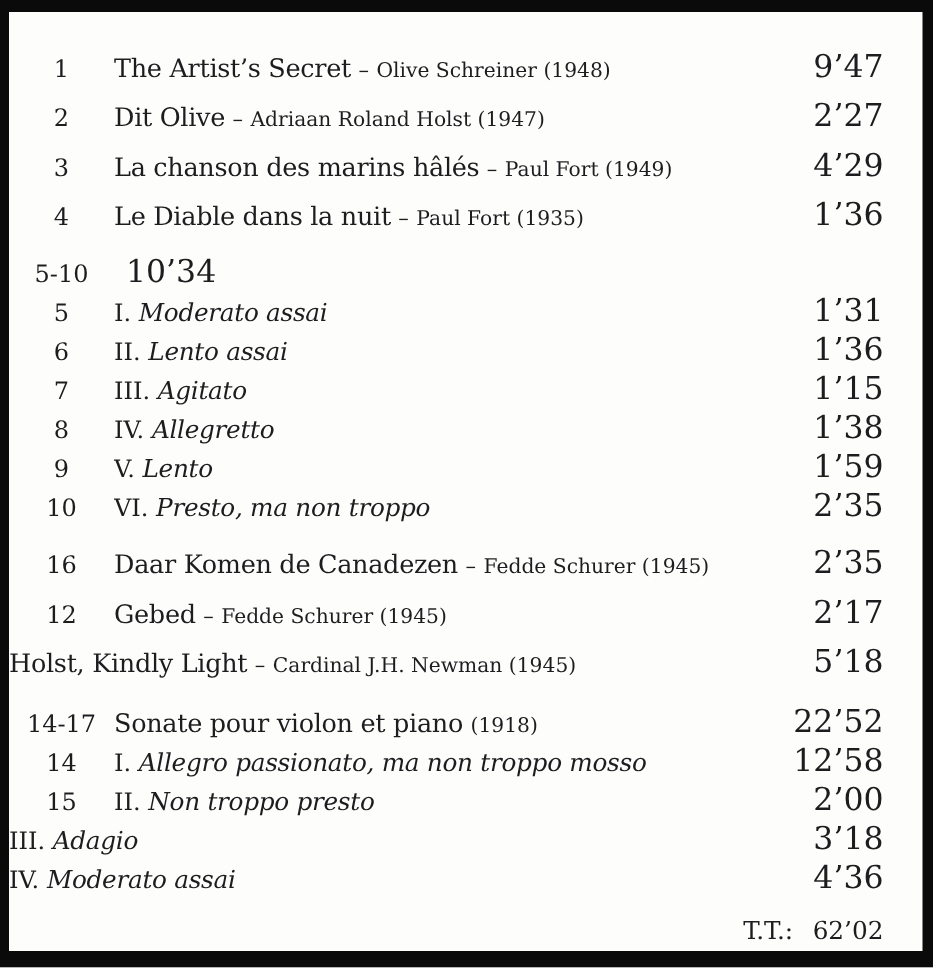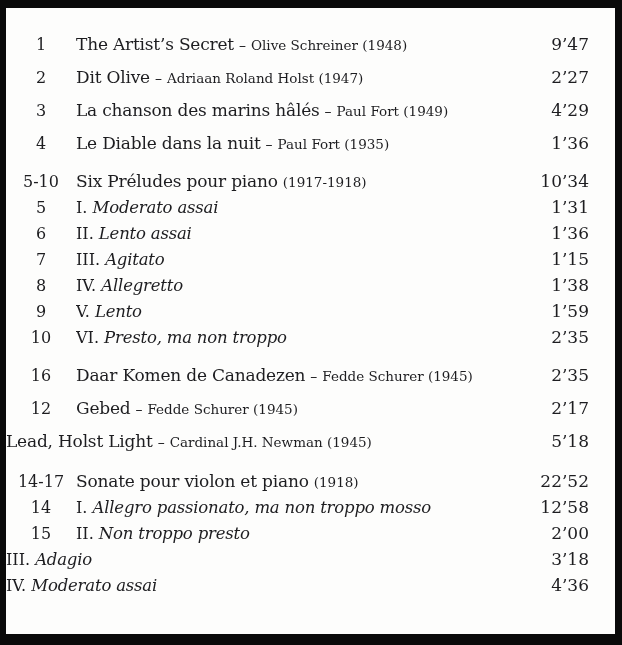--- a/index.html
+++ b/index.html
@@ -17,21 +17,21 @@
   .row.track{height:33px;line-height:33px;}
   .row.sub{height:26px;line-height:26px;}
   .num{flex:none;width:70px;text-align:center;font-size:16px;}
   .title-cell{flex:1;overflow:hidden;}
   .title{font-size:17px;letter-spacing:-0.2px;}
   .sep{font-size:14px;margin:0 5px;}
   .credit{font-size:13.5px;}
   .year{font-size:13.5px;margin-left:5px;}
   .roman{font-size:16px;}
   .mname{font-size:16.5px;font-style:italic;letter-spacing:-0.2px;margin-top:16px;}
-  .dur{flex:none;margin-left:8px;font-size:17px;text-align:right;}
+  .dur{flex:none;margin-left:8px;font-size:21px;text-align:right;}
   .gap8{height:8px}.gap9{height:9px}.gap10{height:10px}
   .total-row{height:26px;line-height:26px;display:flex;justify-content:flex-end;align-items:baseline;}
   .total-label{font-size:16.5px;margin-right:13px;}
   .total-value{font-size:16.5px;}
 </style>
 </head>
 <body>
 
 <div class="page">
   <div class="content">
@@ -57,21 +57,20 @@
     <div class="row track">
       <span class="num">4</span>
       <span class="title-cell"><span class="title">Le Diable dans la nuit</span><span class="sep">–</span><span class="credit">Paul Fort (1935)</span></span>
       <span class="dur">1’36</span>
     </div>
 
     <div class="gap8"></div>
 
     <div class="row sub">
       <span class="num">5-10</span>
-      <span class="title-cell"><span class="title">Six Préludes pour piano</span><span class="year">(1917-1918)</span></span>
       <span class="dur">10’34</span>
     </div>
 
     <div class="row sub">
       <span class="num">5</span>
       <span class="title-cell"><span class="roman">I.</span> <span class="mname">Moderato assai</span></span>
       <span class="dur">1’31</span>
     </div>
 
     <div class="row sub">
@@ -112,21 +111,21 @@
       <span class="dur">2’35</span>
     </div>
 
     <div class="row track">
       <span class="num">12</span>
       <span class="title-cell"><span class="title">Gebed</span><span class="sep">–</span><span class="credit">Fedde Schurer (1945)</span></span>
       <span class="dur">2’17</span>
     </div>
 
     <div class="row track">
-      <span class="title-cell"><span class="title">Lead, Holst Light</span><span class="sep">–</span><span class="credit">Cardinal J.H. Newman (1945)</span></span>
+      <span class="title-cell"><span class="title">Holst, Kindly Light</span><span class="sep">–</span><span class="credit">Cardinal J.H. Newman (1945)</span></span>
       <span class="dur">5’18</span>
     </div>
 
     <div class="gap10"></div>
 
     <div class="row sub">
       <span class="num">14-17</span>
       <span class="title-cell"><span class="title">Sonate pour violon et piano</span><span class="year">(1918)</span></span>
       <span class="dur">22’52</span>
     </div>
@@ -148,15 +147,19 @@
       <span class="dur">3’18</span>
     </div>
 
     <div class="row sub">
       <span class="title-cell"><span class="roman">IV.</span> <span class="mname">Moderato assai</span></span>
       <span class="dur">4’36</span>
     </div>
 
     <div class="gap10"></div>
 
+    <div class="total-row">
+      <span class="total-label">T.T.:</span>
+      <span class="total-value">62’02</span>
+    </div>
 
   </div>
 </div>
 
 </body></html>

